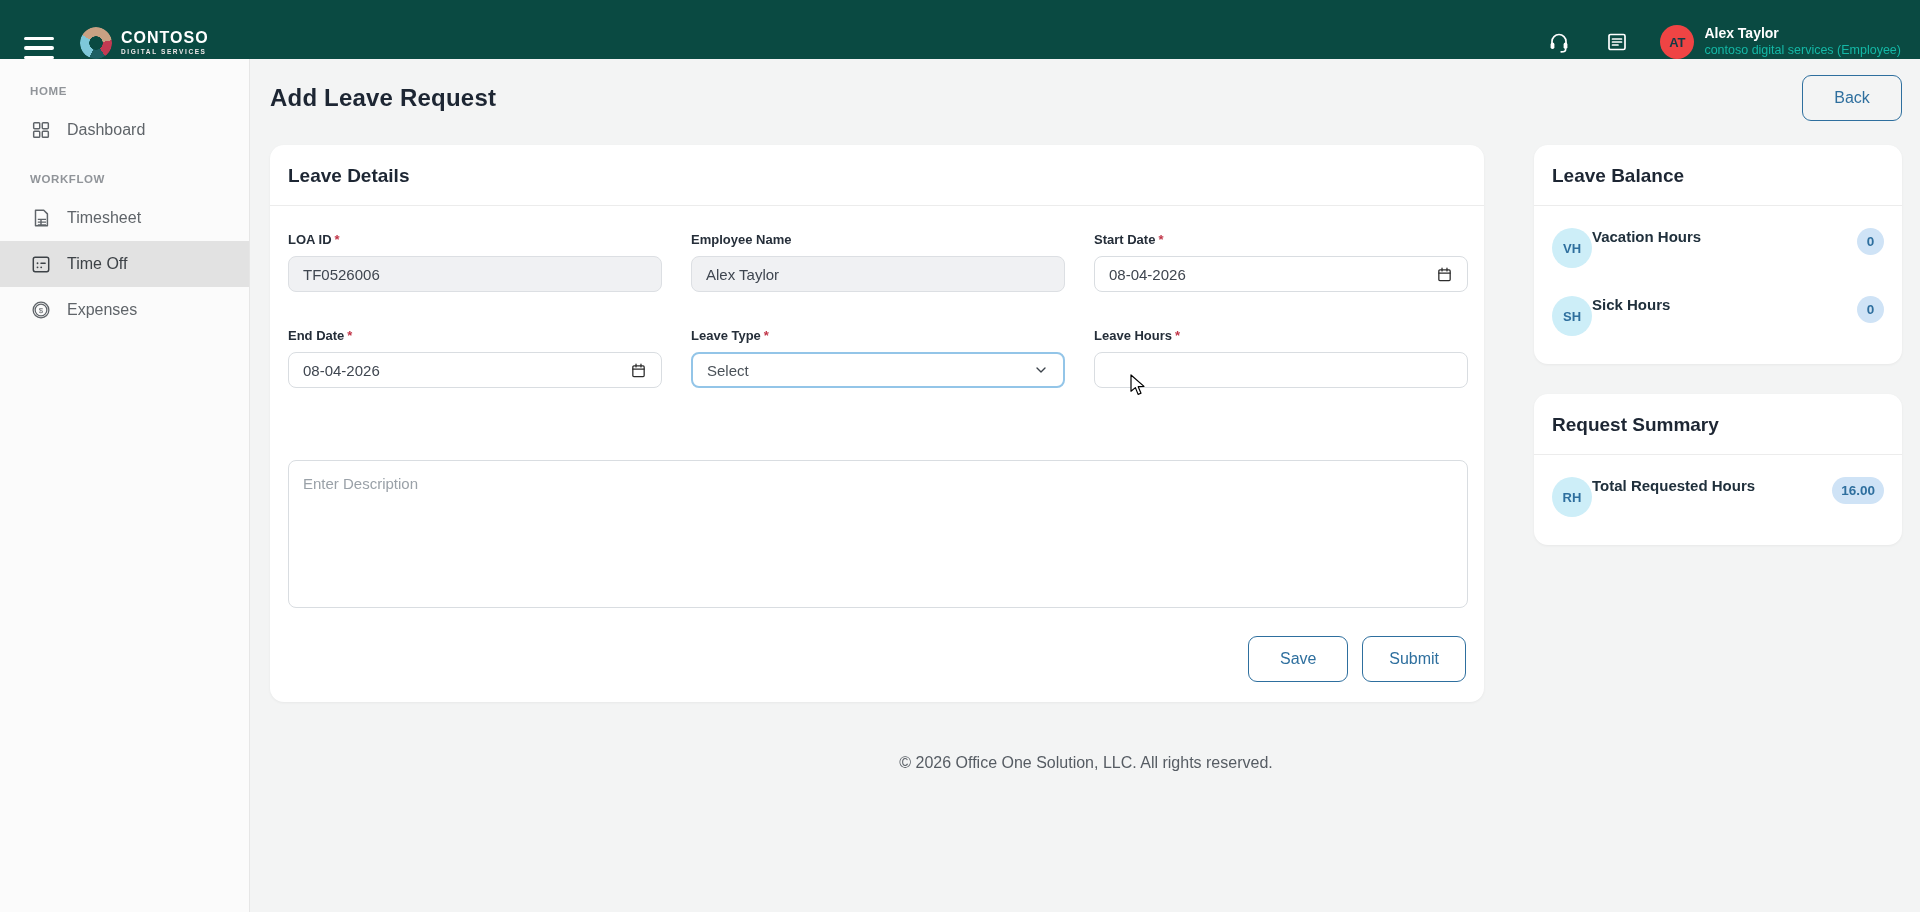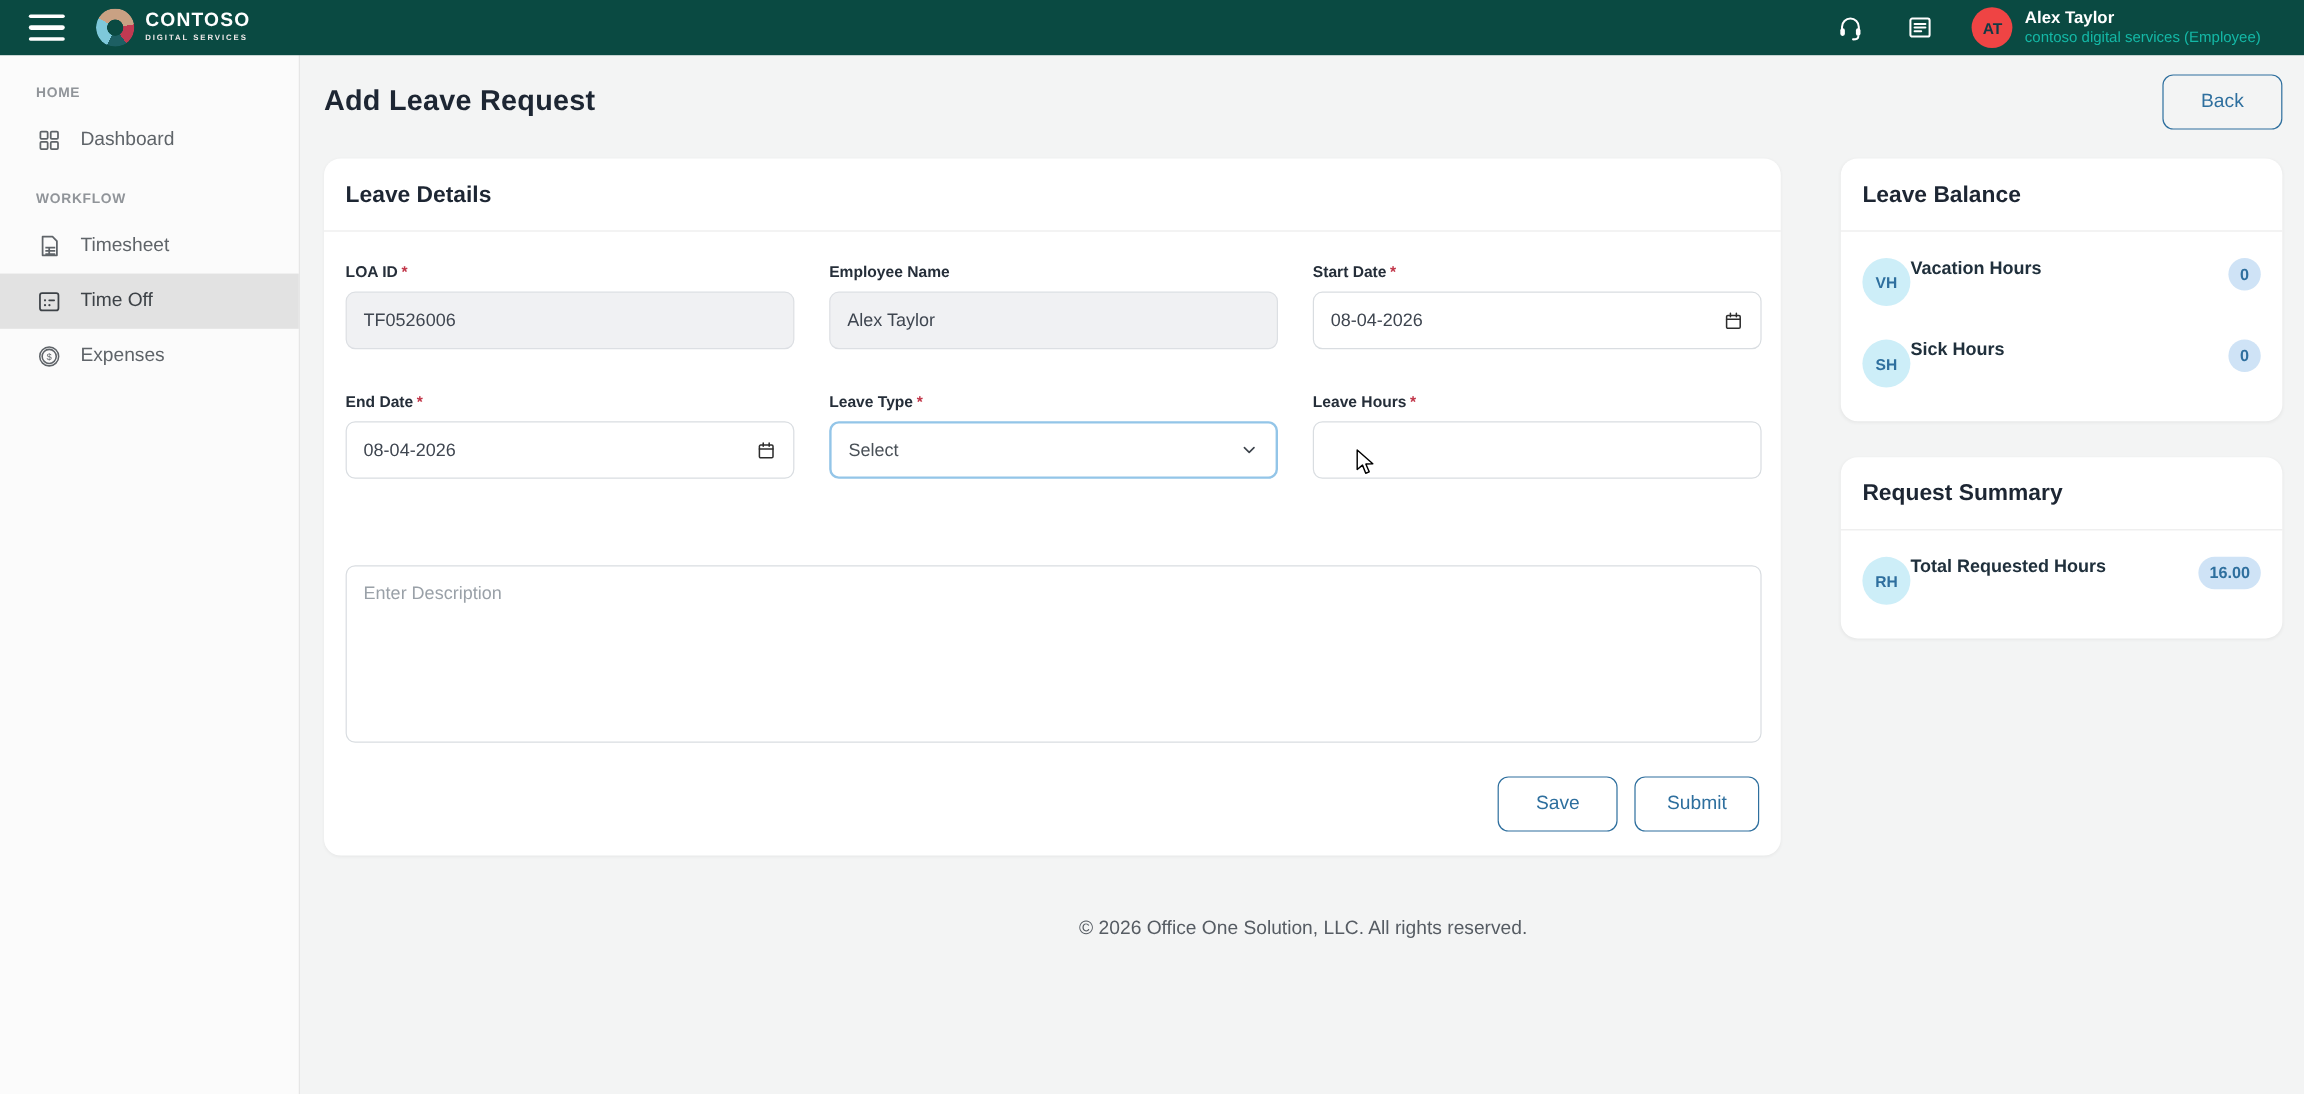--- a/index.html
+++ b/index.html
@@ -1,20 +1,20 @@
 <!DOCTYPE html>
 <html><head>
 <meta charset="utf-8">
 <style>
   * { box-sizing: border-box; margin: 0; padding: 0; }
   html,body { width:1920px; height:912px; overflow:hidden; }
   body { font-family: "Liberation Sans", sans-serif; background:#f3f4f4; color:#222; }
 
   
-  .topbar { position:relative; height:46px; background:#0a4a42; display:flex; align-items:center; padding:0 36px 0 24px; }
+  .topbar { position:relative; height:59px; background:#0a4a42; display:flex; align-items:flex-end; padding:0 19px 0 24px; }
   .hamburger { width:30px; height:22px; display:flex; flex-direction:column; justify-content:space-between; cursor:pointer; margin-right:26px; }
   .hamburger span { display:block; height:3.2px; background:#fff; border-radius:2px; }
   .brand { display:flex; align-items:center; gap:9px; }
   .logo-ring { width:32px; height:32px; border-radius:50%;
     background:conic-gradient(from 0deg,#c9a183 0 80deg,#c23a52 80deg 145deg,#1d5f63 145deg 205deg,#7ec8da 205deg 300deg,#c9a183 300deg 360deg);
     -webkit-mask:radial-gradient(circle at 50% 50%, transparent 0 6.5px, #000 7px);
             mask:radial-gradient(circle at 50% 50%, transparent 0 6.5px, #000 7px); }
   .brand-text { line-height:1; }
   .brand-name { color:#fff; font-weight:bold; font-size:16px; letter-spacing:1px; }
   .brand-tag { color:#efe9e9; font-size:6.5px; letter-spacing:1.6px; font-weight:bold; margin-top:3px; }
@@ -43,21 +43,21 @@
 
   
   .card { background:#fff; border-radius:14px; box-shadow:0 1px 3px rgba(0,0,0,.05); }
   .form-card { width:1214px; }
   .card-head { padding:20px 18px 18px; border-bottom:1px solid #ececec; }
   .card-title { font-size:19px; font-weight:bold; color:#1d2633; }
   .form-body { padding:26px 16px 20px 18px; }
   .fgrid { display:grid; grid-template-columns:1fr 1fr 1fr; column-gap:29px; row-gap:36px; }
   .field label { display:block; font-size:13px; font-weight:bold; color:#252e39; margin-bottom:9px; }
   .req { color:#c13548; margin-left:3px; }
-  .control { height:48px; border:1px solid #d9dde1; border-radius:8px; background:#fff; display:flex; align-items:center; padding:0 14px; font-size:15px; color:#3f4650; width:100%; font-family:inherit; }
+  .control { height:36px; border:1px solid #d9dde1; border-radius:8px; background:#fff; display:flex; align-items:center; padding:0 14px; font-size:15px; color:#3f4650; width:100%; font-family:inherit; }
   input.control::placeholder, textarea.control::placeholder { color:#9aa1a8; }
   .control.disabled { background:#f0f1f3; border-color:#dcdfe3; }
   .select { justify-content:space-between; cursor:pointer; }
   .select .chev { color:#3c434b; }
   .select.focused { border:2px solid #93c5e8; color:#4a5158; }
   .datebox { justify-content:space-between; cursor:pointer; }
   .datebox svg { color:#2c2c2c; }
   .notes-wrap { grid-column:1 / span 3; }
   textarea.control { height:148px; padding:14px; resize:none; display:block; }
   .actions { display:flex; justify-content:flex-end; gap:14px; margin-top:28px; padding-right:2px; }

